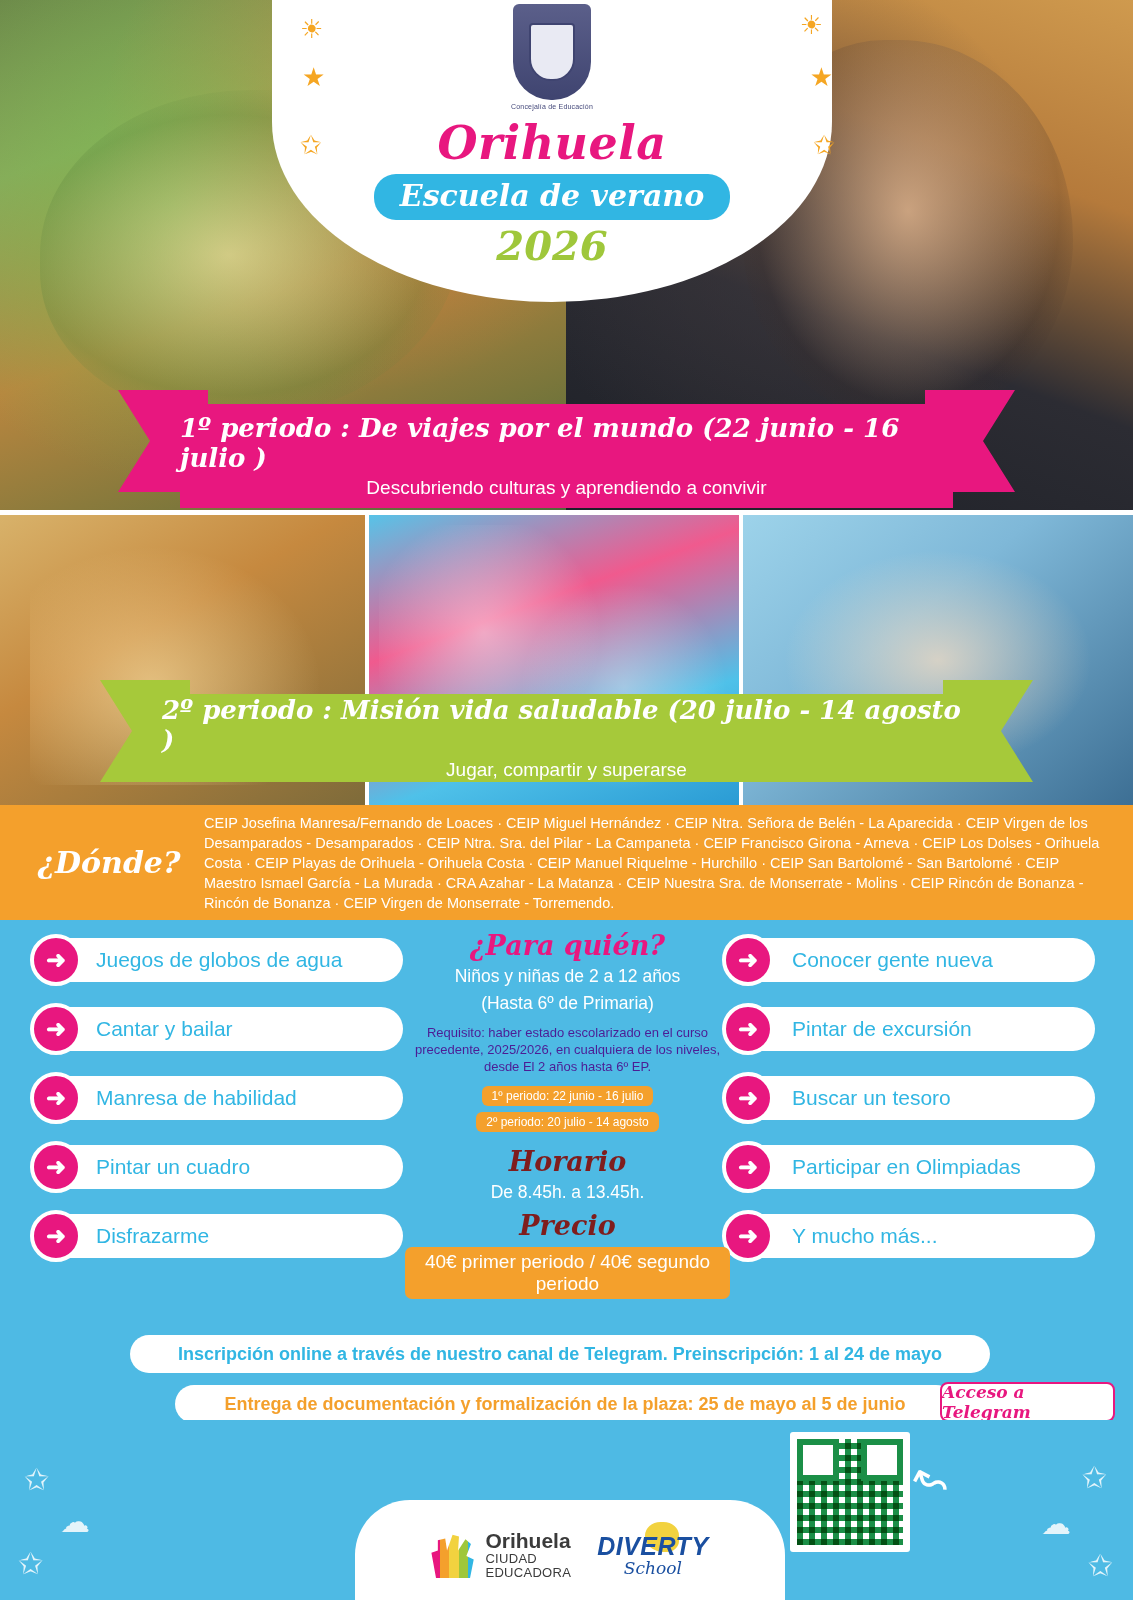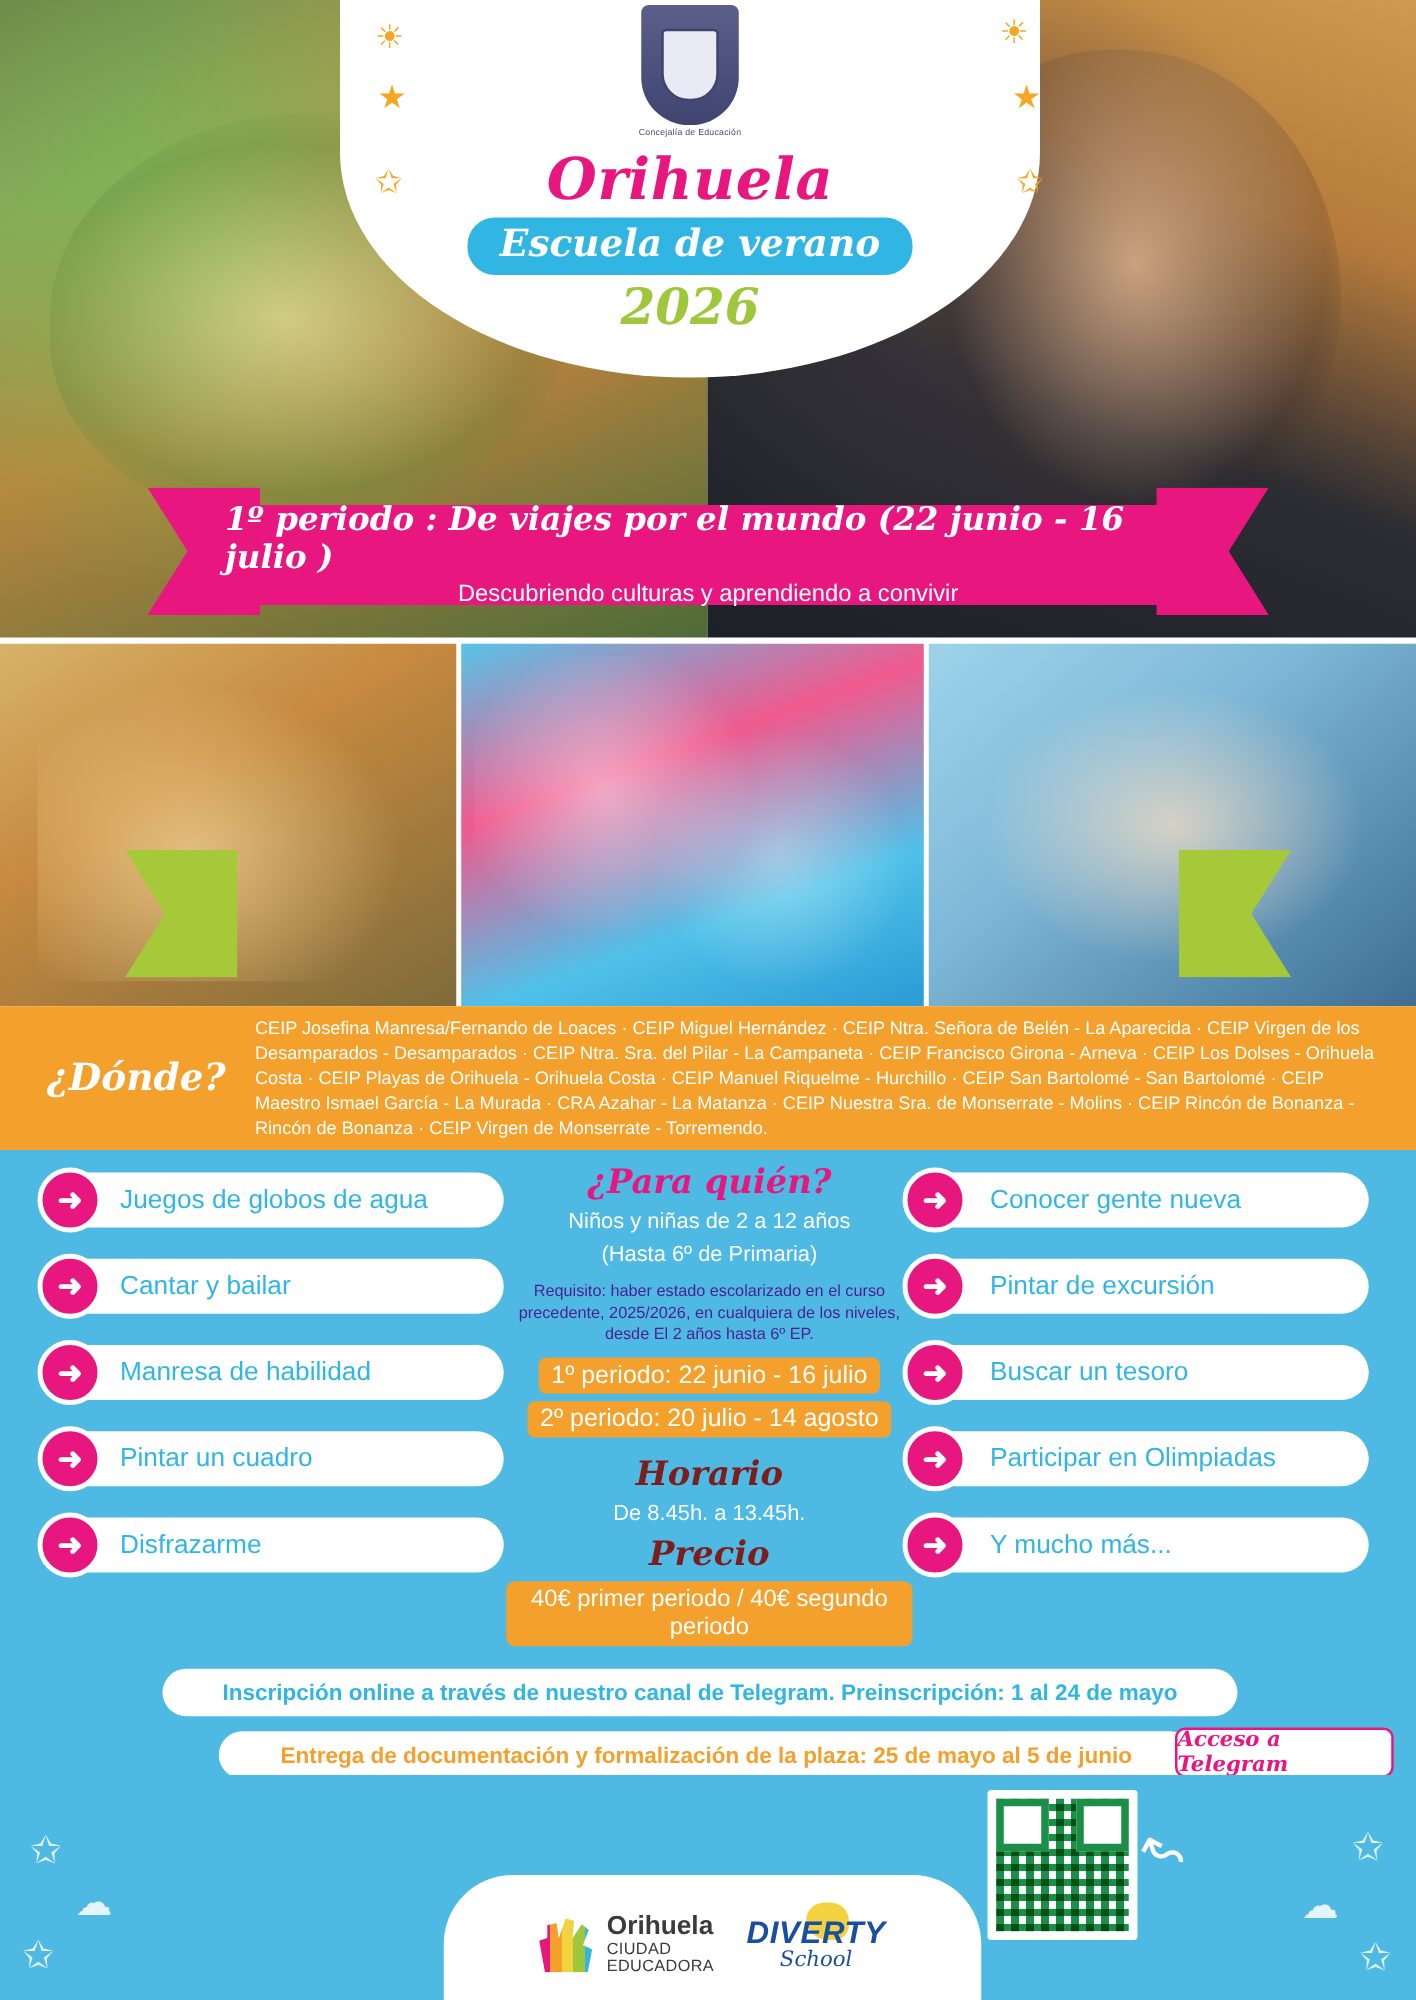--- a/index.html
+++ b/index.html
@@ -80,21 +80,21 @@
   }
   .doodle { position:absolute; color:#f5a623; font-size: 26px; z-index: 6; }
 
   
   .ribbon { position:absolute; z-index: 7; }
   .ribbon-pink { top: 390px; left: 0; width: 1133px; height: 110px; }
   .ribbon-pink .tail-l, .ribbon-pink .tail-r { position:absolute; top: 0; width: 90px; height: 102px; background:#e8177f; }
   .ribbon-pink .tail-l { left: 118px; clip-path: polygon(0 0, 100% 0, 100% 100%, 0 100%, 32px 50%); }
   .ribbon-pink .tail-r { right: 118px; clip-path: polygon(0 0, 100% 0, calc(100% - 32px) 50%, 100% 100%, 0 100%); }
   .ribbon-pink .center {
-    position:absolute; left:180px; right:180px; top:14px; height: 80px; background:#e8177f;
+    position:absolute; left:180px; right:180px; top:14px; height: 104px; background:#e8177f;
     display:flex; flex-direction:column; align-items:center; justify-content:center;
   }
   .ribbon-title { color:#fff; font-family:"DejaVu Serif", serif; font-style:italic; font-weight:bold; font-size: 26px; }
   .ribbon-sub { color:#fff; font-size: 19px; margin-top: 4px; }
 
   
   .mid-band { position:absolute; top: 515px; left:0; width: 1133px; height: 290px; display:flex; gap: 4px; }
   .mid-photo { height: 290px; position: relative; }
   .mid-1 { width: 365px; background: linear-gradient(150deg,#d8b26a 0%, #c6893f 40%, #7e6b3a 100%); }
   .mid-1::after{ content:""; position:absolute; inset:20px 30px; background: radial-gradient(ellipse at 40% 60%, rgba(255,230,170,.6), transparent 65%); }
@@ -142,21 +142,21 @@
   .col-right .pill { padding-left: 62px; }
 
   .col-center { position:absolute; left: 405px; top: 10px; width: 325px; text-align:center; }
   .c-title {
     font-family:"DejaVu Serif", serif; font-style:italic; font-weight:bold;
     font-size: 27px; color:#e8177f;
   }
   .c-text { color:#fff; font-size: 17.5px; line-height: 1.32; margin-top: 4px; }
   .c-small { color:#4c1d95; font-size: 13px; line-height: 1.3; margin-top: 10px; }
   .tag-orange {
-    background:#f4a02c; color:#fff; font-size: 20px; border-radius: 6px;
+    background:#f4a02c; color:#fff; font-size: 12px; border-radius: 6px;
     padding: 3px 10px; display:inline-block; margin-top: 10px;
   }
   .c-title-yellow {
     font-family:"DejaVu Serif", serif; font-style:italic; font-weight:bold;
     font-size: 27px; color:#7f1d1d; margin-top: 14px;
   }
   .price-tag {
     background:#f4a02c; color:#fff; font-size: 19px; border-radius: 7px;
     padding: 4px 18px; display:inline-block; margin-top: 6px;
   }
@@ -255,20 +255,24 @@
 
   <div class="mid-band">
     <div class="mid-photo mid-1"></div>
     <div class="mid-photo mid-2"></div>
     <div class="mid-photo mid-3"></div>
   </div>
 
   <div class="ribbon-green">
     <div class="tail-l"></div>
     <div class="tail-r"></div>
+    <div class="center">
+      <div class="ribbon-title">2º periodo : Misión vida saludable  (20 julio - 14 agosto )</div>
+      <div class="ribbon-sub">Jugar, compartir y superarse</div>
+    </div>
   </div>
 
   <div class="where-bar">
     <div class="where-label">¿Dónde?</div>
     <div class="where-text">CEIP Josefina Manresa/Fernando de Loaces · CEIP Miguel Hernández · CEIP Ntra. Señora de Belén - La Aparecida · CEIP Virgen de los Desamparados - Desamparados · CEIP Ntra. Sra. del Pilar - La Campaneta · CEIP Francisco Girona - Arneva · CEIP Los Dolses - Orihuela Costa · CEIP Playas de Orihuela - Orihuela Costa · CEIP Manuel Riquelme - Hurchillo · CEIP San Bartolomé - San Bartolomé · CEIP Maestro Ismael García - La Murada · CRA Azahar - La Matanza · CEIP Nuestra Sra. de Monserrate - Molins · CEIP Rincón de Bonanza - Rincón de Bonanza · CEIP Virgen de Monserrate - Torremendo.</div>
   </div>
 
   <div class="blue-body">
 
     <div class="col-left">

